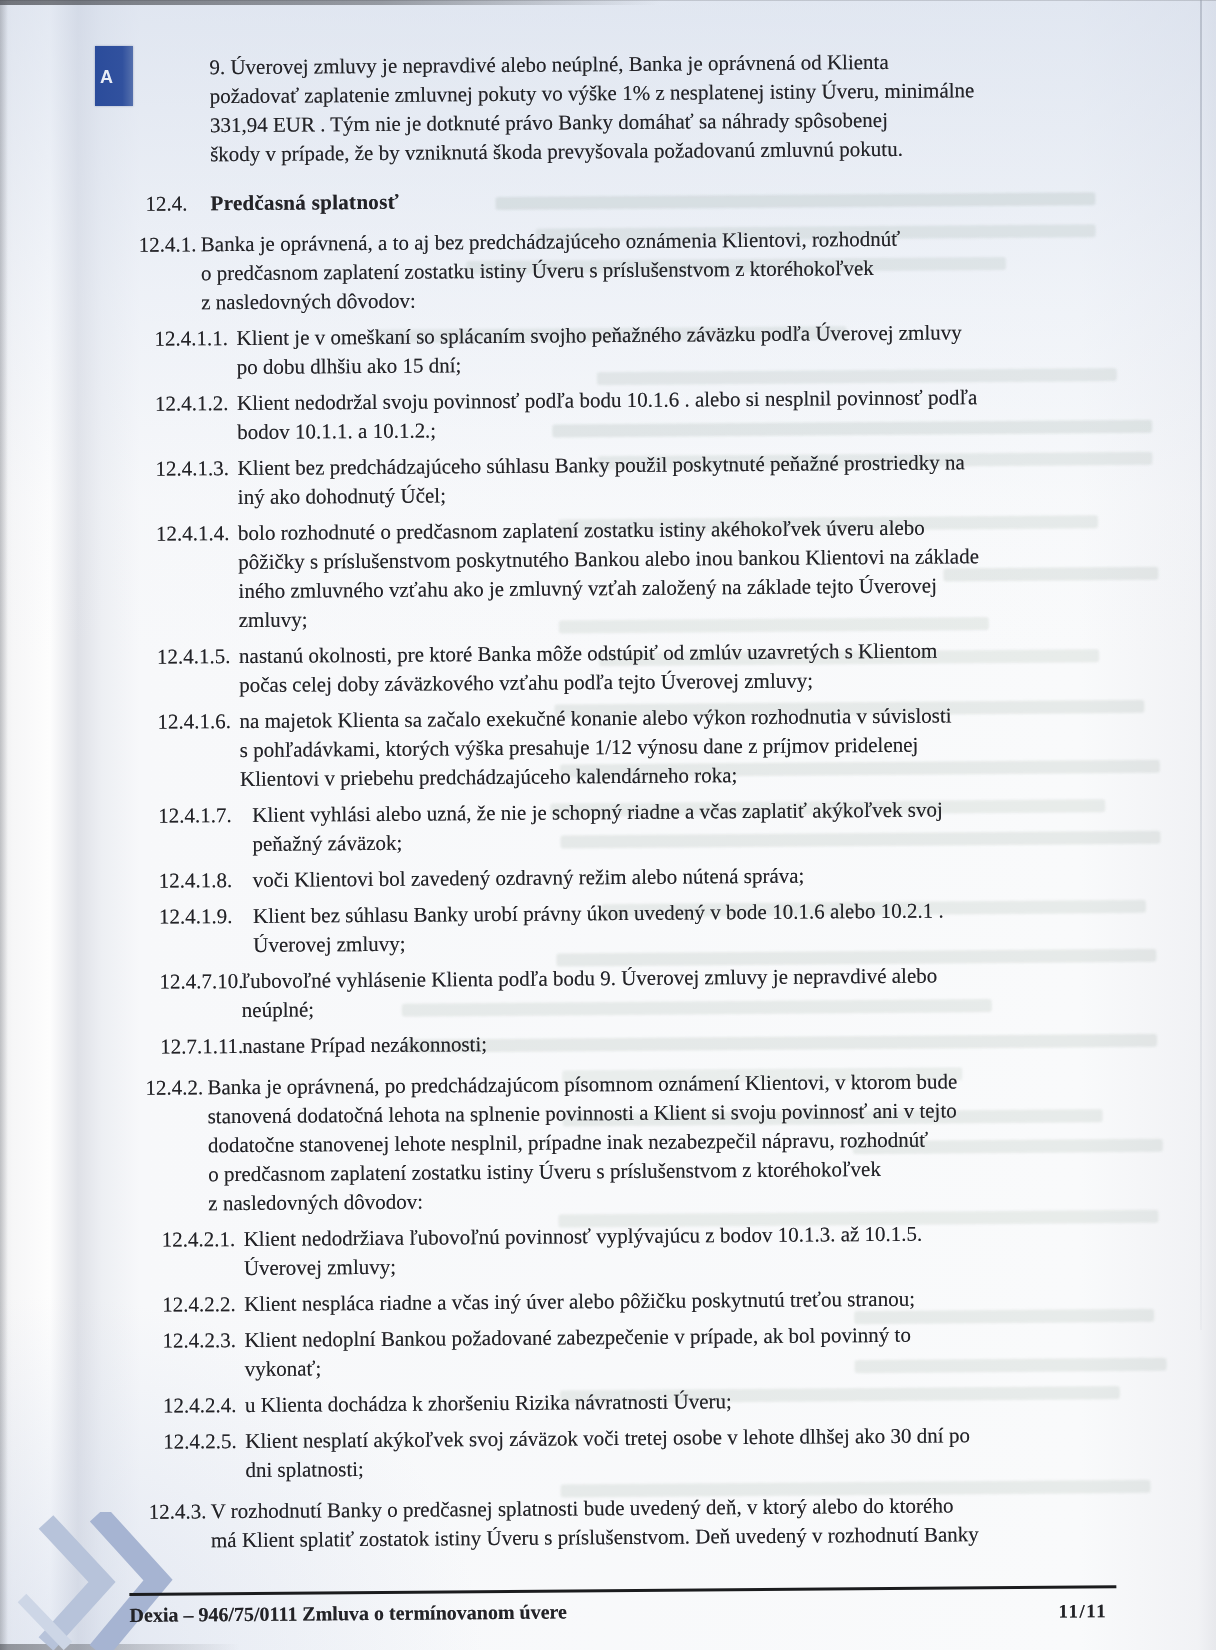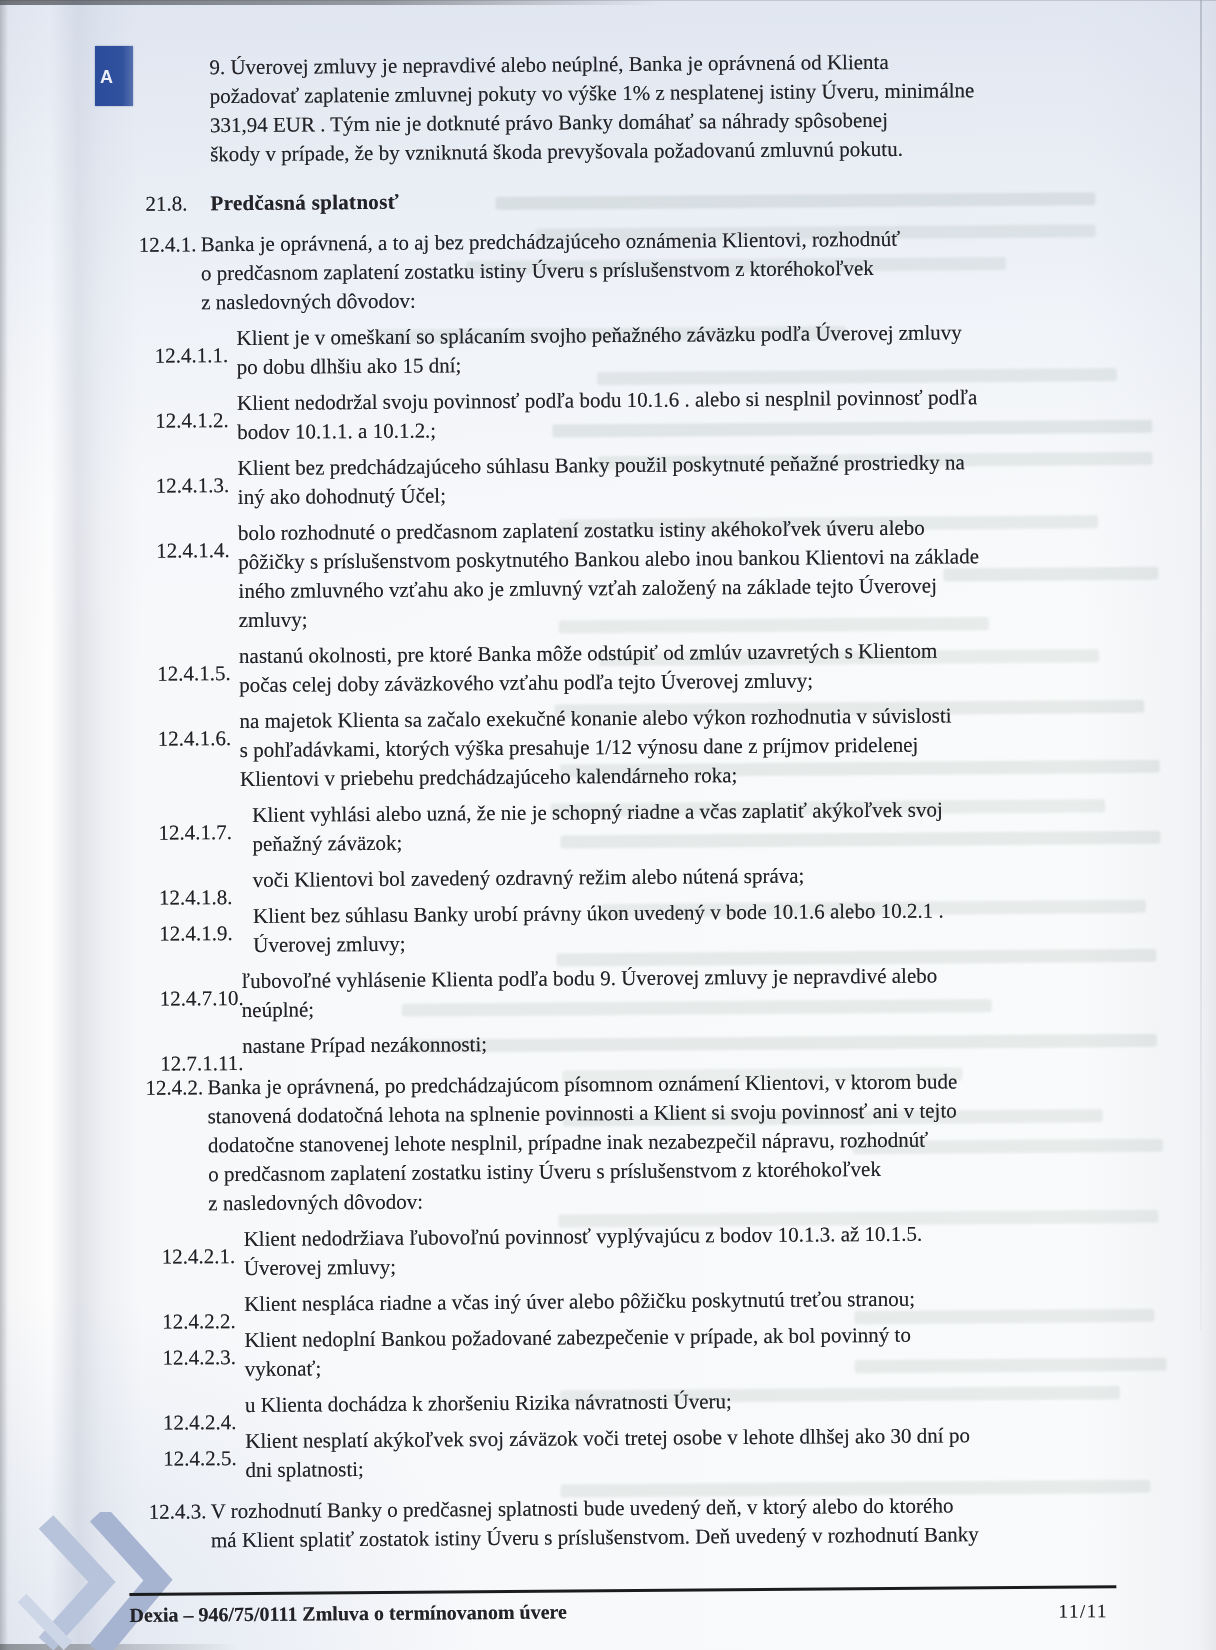--- a/index.html
+++ b/index.html
@@ -40,29 +40,29 @@
   .p9 .amount{font-weight:normal;}
   .heading{position:relative;margin-top:20px;padding-left:215px;}
   .heading .hnum{position:absolute;left:150px;}
   .heading .htitle{font-weight:bold;letter-spacing:.3px;}
   .clause{position:relative;box-sizing:border-box;width:1135px;}
   .clause .cnum{position:absolute;}
   .clause .ctext{white-space:pre-wrap;display:block;}
   .clause.lvl1{padding-left:205px;margin-top:12px;}
   .clause.lvl1 .cnum{left:143px;}
   .clause.lvl2{padding-left:240px;margin-top:7px;}
-  .clause.lvl2 .cnum{left:158px;margin-top:17px;}
+  .clause.lvl2 .cnum{left:158px;}
   .clause.gap{padding-left:252px;}
   
   .footer-rule{position:absolute;left:123px;top:1589px;width:987px;height:3px;background:#1b1c1e;
     box-shadow:0 -5px 0 -1.6px rgba(27,28,30,.38);}
   .footer-left{position:absolute;left:123px;top:1600px;font-size:20px;font-weight:bold;
     text-shadow:0 0 .6px rgba(48,48,54,.55);}
   .footer-page{position:absolute;left:1052px;top:1604px;font-size:19px;letter-spacing:1.5px;
-    text-shadow:0 0 .6px rgba(48,48,54,.55);}
+    text-shadow:0 0 .6px rgba(48,48,54,.55);font-weight:bold;}
   
   .ghost{position:absolute;height:13px;border-radius:3px;filter:blur(1.3px);}
 </style>
 </head>
 <body>
 
 <div class="page">
 
   <div class="edge-top-hairline"></div>
   <div class="edge-top"></div>
@@ -113,21 +113,21 @@
     </div>
 
     <div class="textlayer">
 
       <div class="p9"><span>9. Úverovej zmluvy je nepravdivé alebo neúplné, Banka je oprávnená od Klienta
 požadovať zaplatenie zmluvnej pokuty vo výške 1% z nesplatenej istiny Úveru, minimálne
 </span><span class="amount">331,94 EUR</span><span> . Tým nie je dotknuté právo Banky domáhať sa náhrady spôsobenej
 škody v prípade, že by vzniknutá škoda prevyšovala požadovanú zmluvnú pokutu.</span></div>
 
       <div class="heading">
-        <span class="hnum">21.8.</span>
+        <span class="hnum">12.4.</span>
         <span class="htitle">Predčasná splatnosť</span>
       </div>
 
       <div id="clauses">
   <div class="clause lvl1">
     <span class="cnum">12.4.1.</span>
     <span class="ctext">Banka je oprávnená, a to aj bez predchádzajúceho oznámenia Klientovi, rozhodnúť
 o predčasnom zaplatení zostatku istiny Úveru s príslušenstvom z ktoréhokoľvek
 z nasledovných dôvodov:</span>
   </div>

